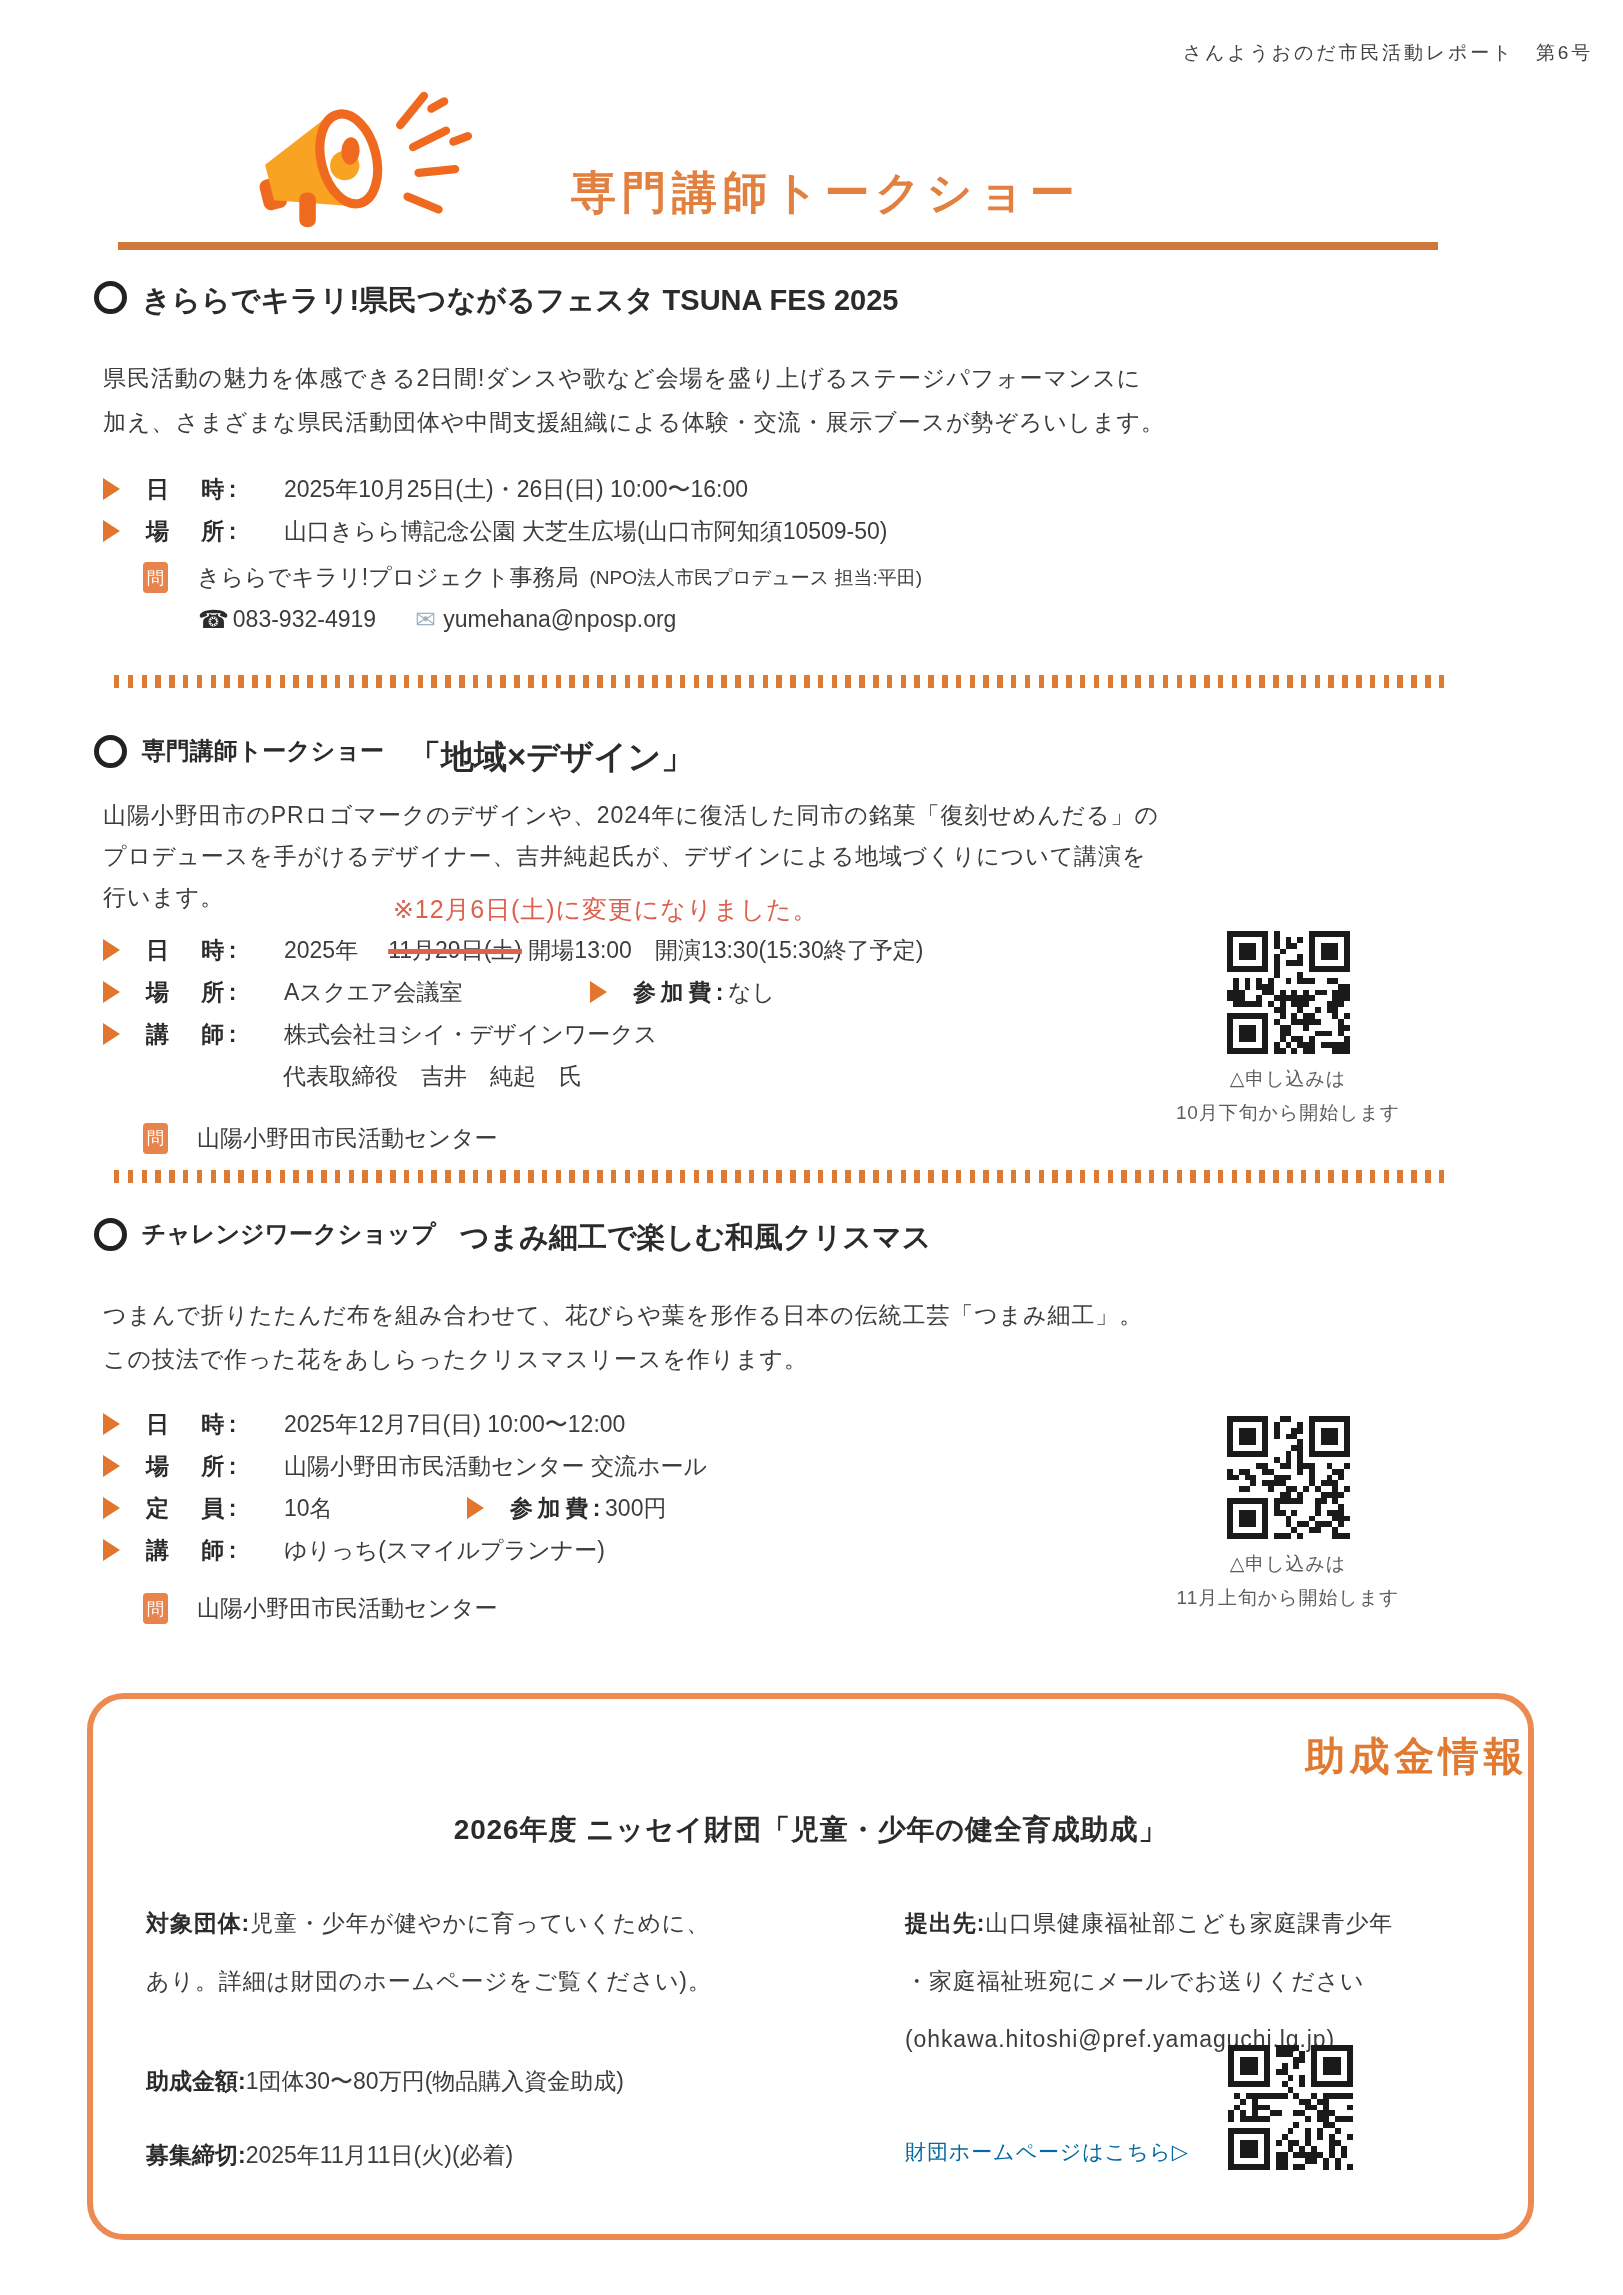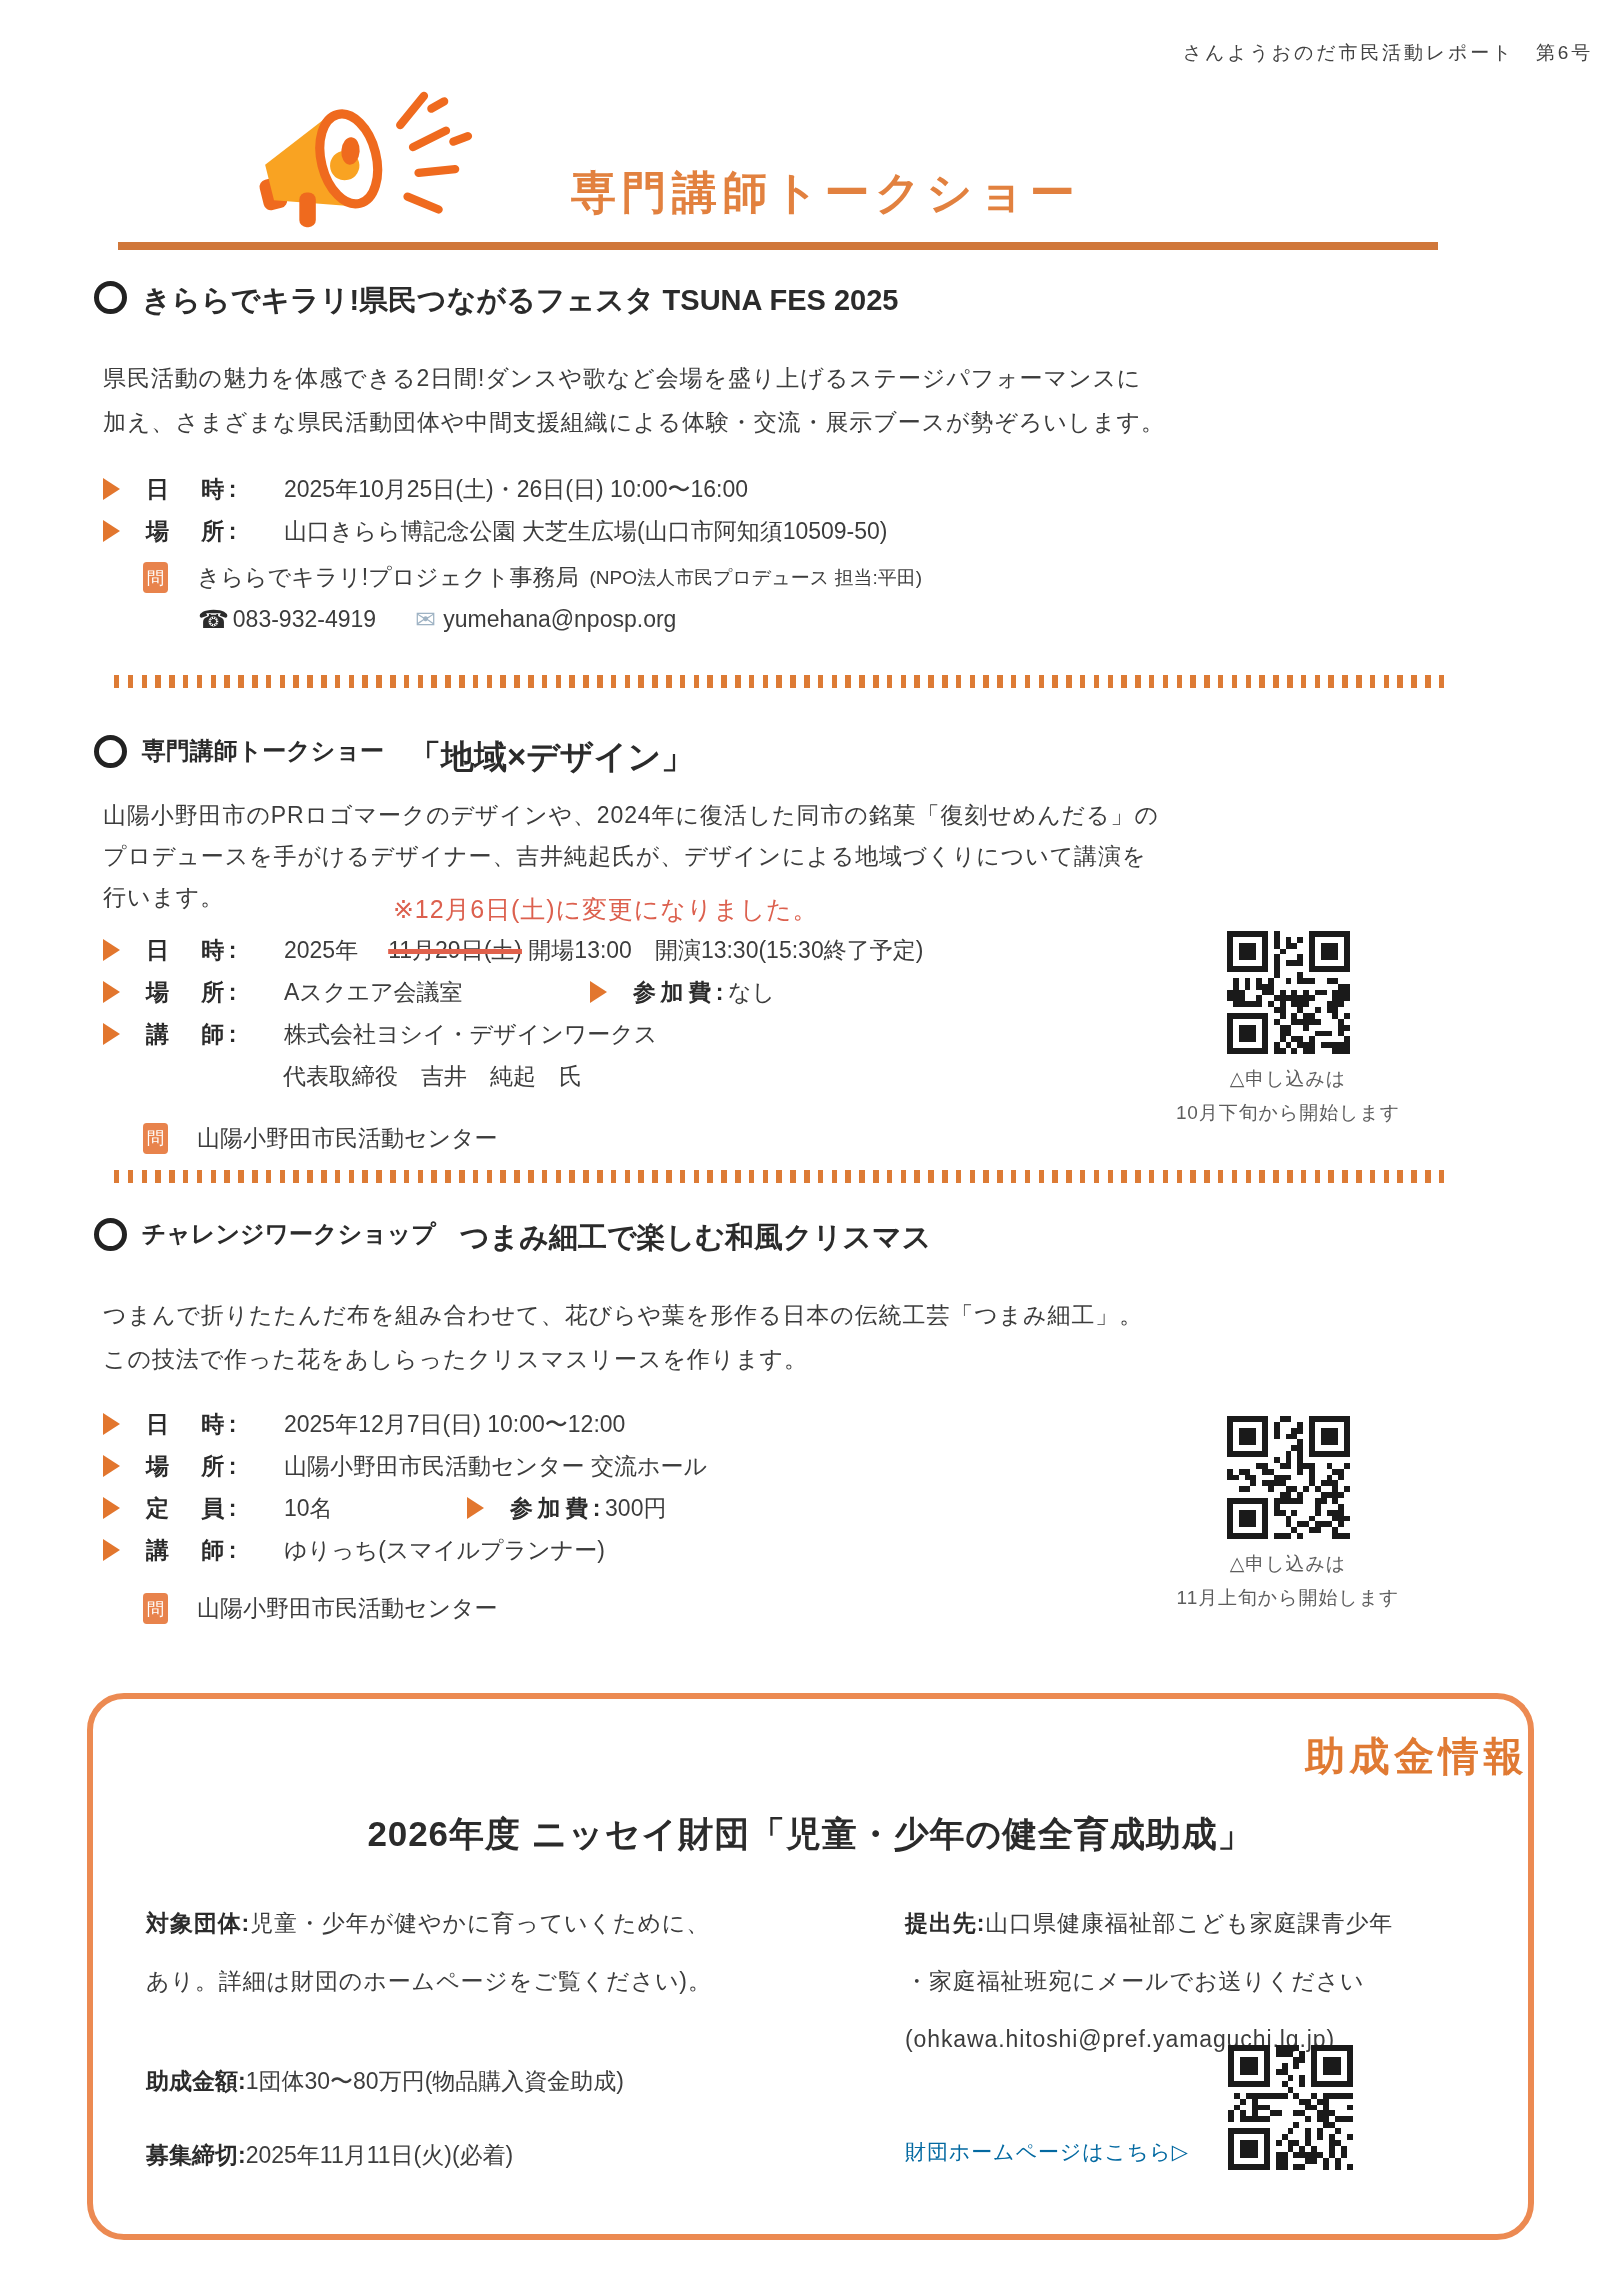--- a/index.html
+++ b/index.html
@@ -44,21 +44,21 @@
   .mail-glyph{font-size:25px;color:#9FB3C4;margin-left:39px;margin-right:7.3px;}
   .strike{text-decoration:line-through;text-decoration-color:#E0604B;text-decoration-thickness:4.6px;margin-left:30px;}
   .red-note{font-size:25px;color:#DC604E;letter-spacing:0.9px;white-space:nowrap;}
   
   .qrblock{width:250px;text-align:center;}
   .qr{width:123px;height:123px;margin:0 auto;}
   .qrcap{font-size:19px;color:#5d5d5d;line-height:34px;margin-top:8.3px;letter-spacing:0.9px;}
   
   .grant{left:87px;top:1693px;width:1435px;height:535px;border:6.4px solid #EC8A52;border-radius:37px;background:#fff;}
   .g-title{left:0;top:30px;width:100%;text-align:right;font-size:40px;font-weight:bold;color:#E07A33;letter-spacing:4.6px;}
-  .g-subtitle{left:0;top:112px;width:100%;text-align:center;font-size:35px;font-weight:bold;color:#2b2b2b;letter-spacing:0.9px;}
+  .g-subtitle{left:0;top:112px;width:100%;text-align:center;font-size:28px;font-weight:bold;color:#2b2b2b;letter-spacing:0.9px;}
   .g-par{font-size:23px;line-height:58px;letter-spacing:0.9px;white-space:nowrap;}
   .g-lbl{font-weight:bold;color:#2b2b2b;}
   .g-row{font-size:23px;white-space:nowrap;}
   .g-link{font-size:21px;color:#0369a1;letter-spacing:0.9px;white-space:nowrap;}
 </style>
 </head>
 <body>
 
 <div class="page">
 

